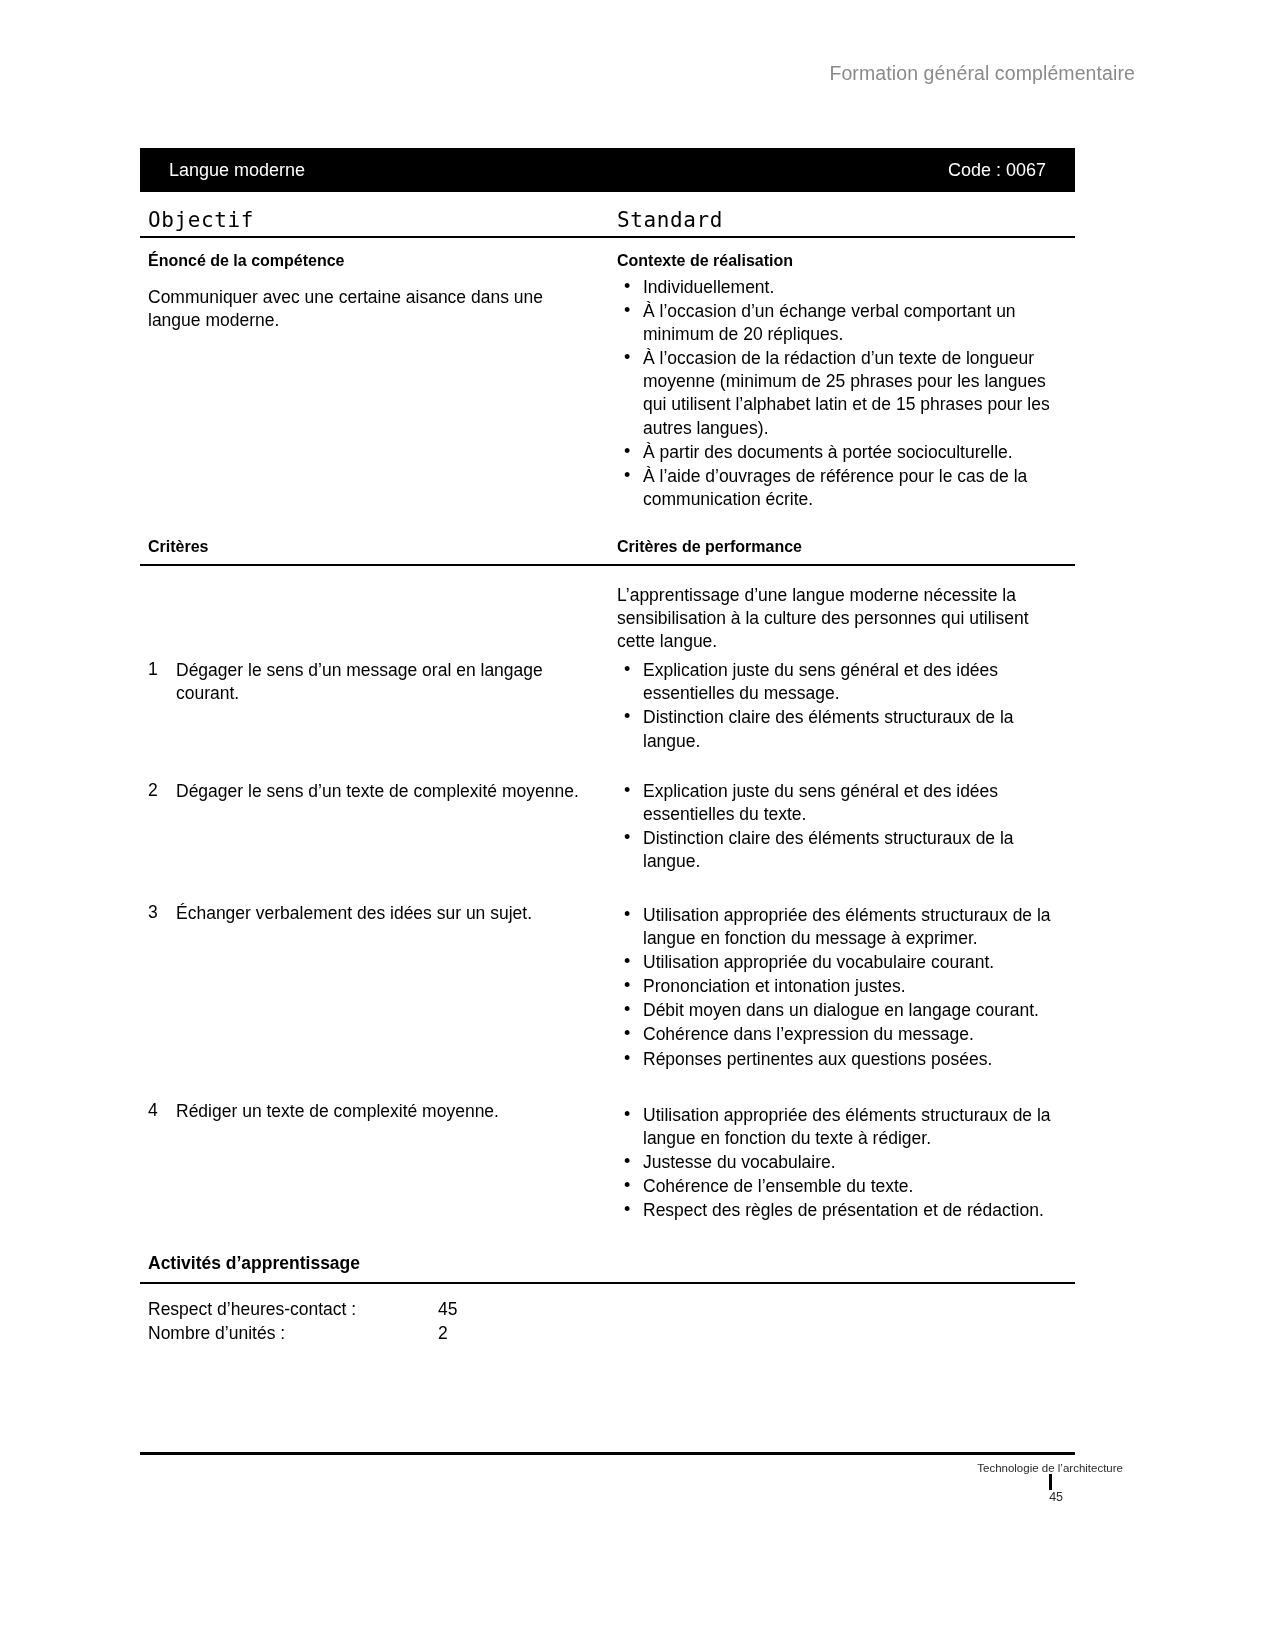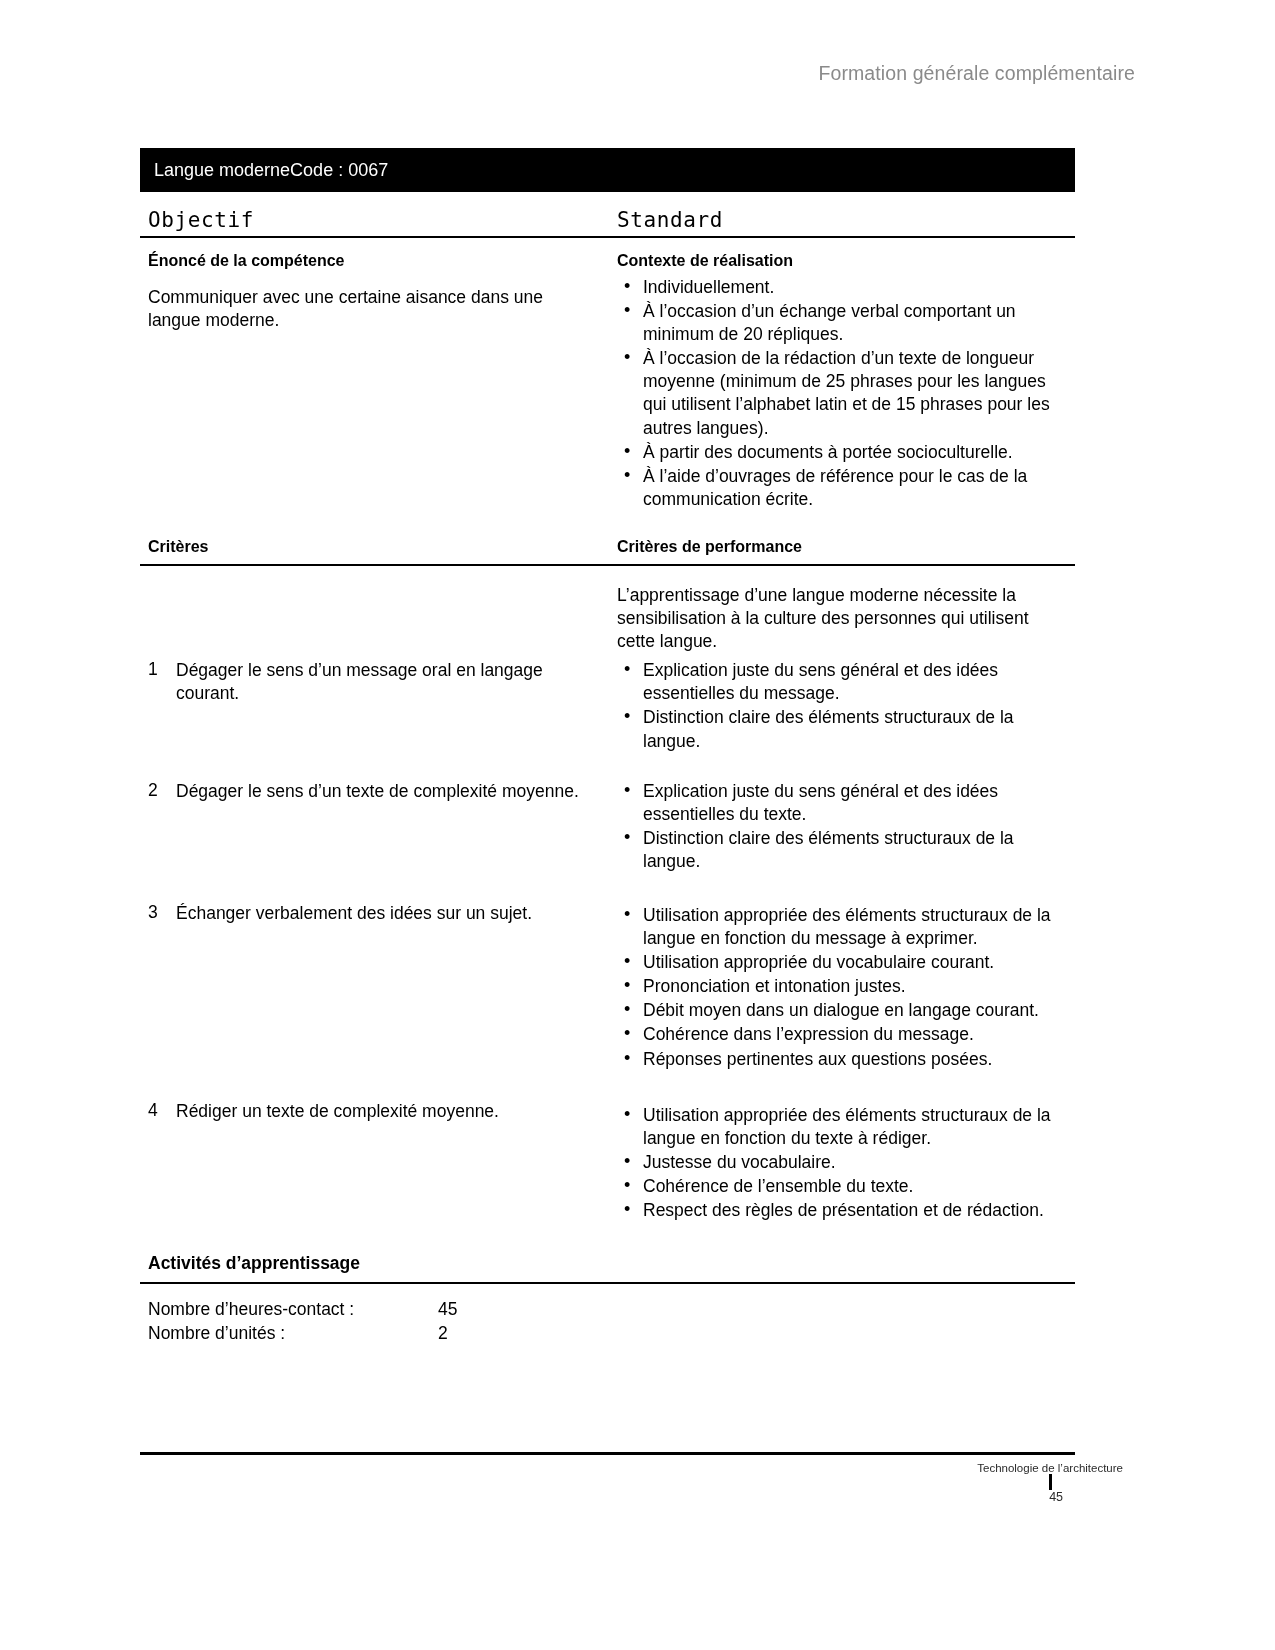--- a/index.html
+++ b/index.html
@@ -38,21 +38,22 @@
     width: 935px;
   }
 
   
   .title-bar {
     background: #000000;
     color: #ffffff;
     height: 44px;
     display: flex;
     align-items: center;
-    padding: 0 14px;
+    justify-content: space-between;
+    padding: 0 29px;
     box-sizing: border-box;
     font-size: 18px;
   }
   .title-bar .course { font-weight: normal; }
   .title-bar .code { font-weight: normal; }
 
   
   .band {
     display: flex;
     border-bottom: 2.5px solid #000000;
@@ -193,21 +194,21 @@
     background: #000000;
     margin-right: 12px;
   }
   .footer .pg { font-size: 12.5px; }
 </style>
 </head>
 <body>
 
 <div class="page">
 
-  <div class="doc-header">Formation générale complémentaire</div>
+  <div class="doc-header">Formation général complémentaire</div>
 
   <div class="content">
 
     <div class="title-bar">
       <span class="course">Langue moderne</span>
       <span class="code">Code : 0067</span>
     </div>
 
     <div class="band">
       <div class="col-left">
@@ -309,21 +310,21 @@
           <li>Respect des règles de présentation et de rédaction.</li>
         </ul>
       </div>
     </div>
 
     <div style="height:30px;"></div>
     <div class="act-head">Activités d’apprentissage</div>
     <div class="rule"></div>
     <div class="act-table">
       <div class="line">
-        <span class="label">Nombre d’heures-contact :</span>
+        <span class="label">Respect d’heures-contact :</span>
         <span class="value">45</span>
       </div>
       <div class="line">
         <span class="label">Nombre d’unités :</span>
         <span class="value">2</span>
       </div>
     </div>
 
   </div>
 

